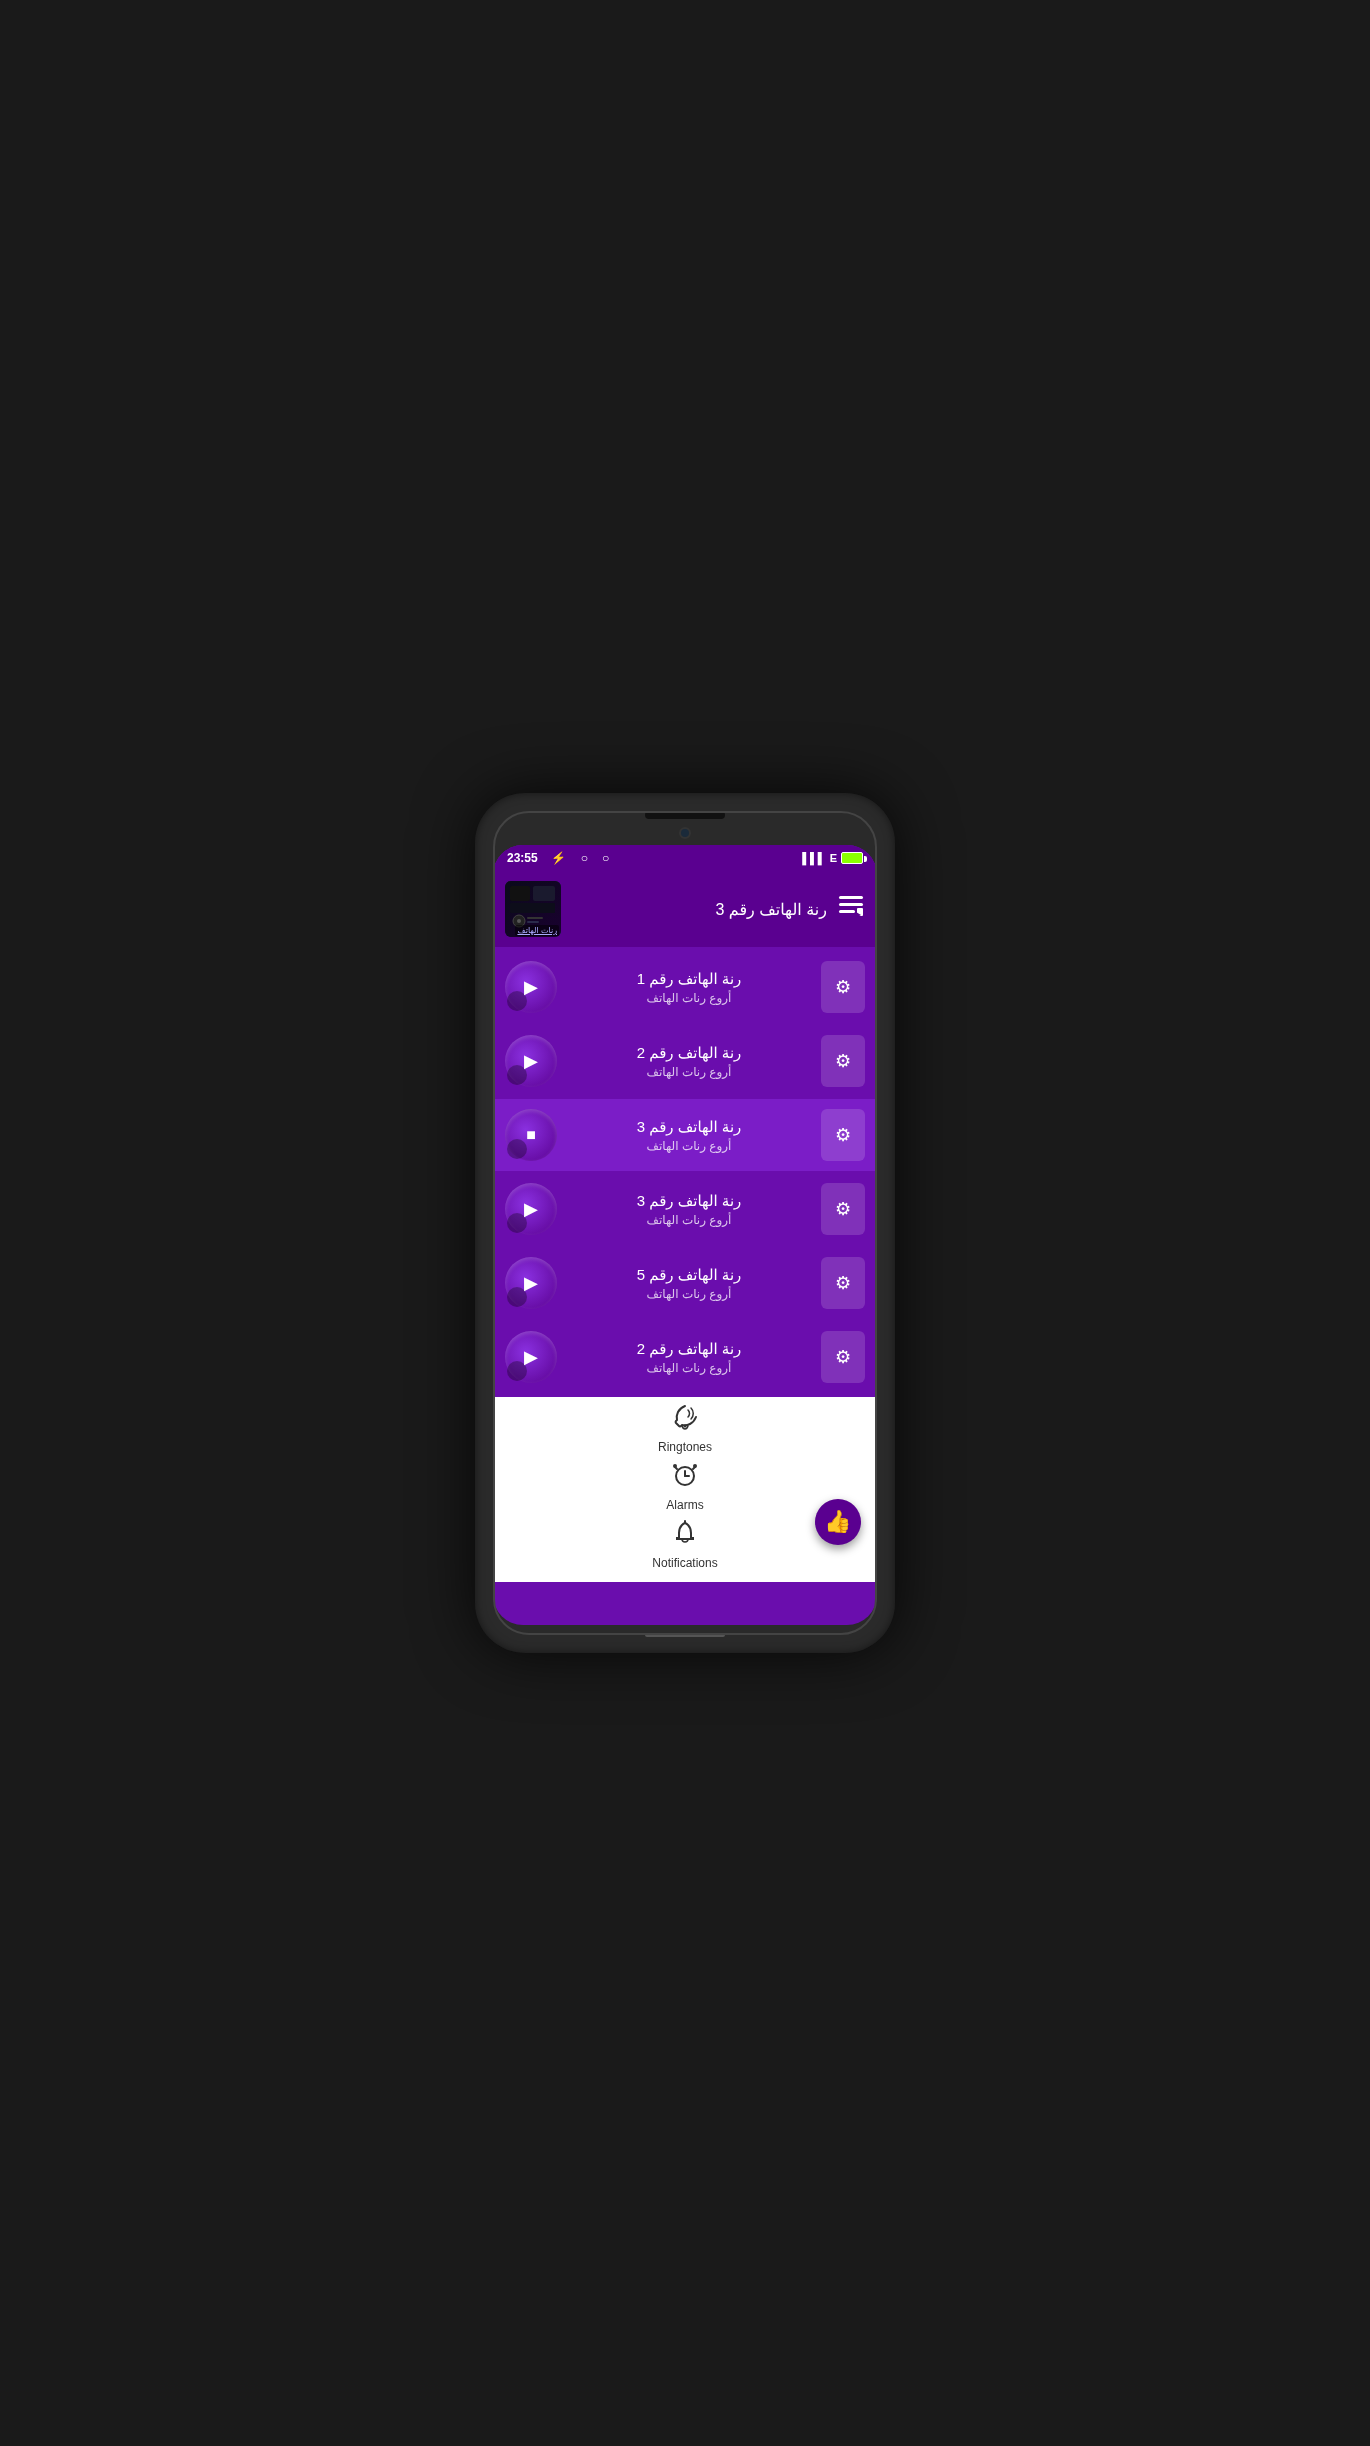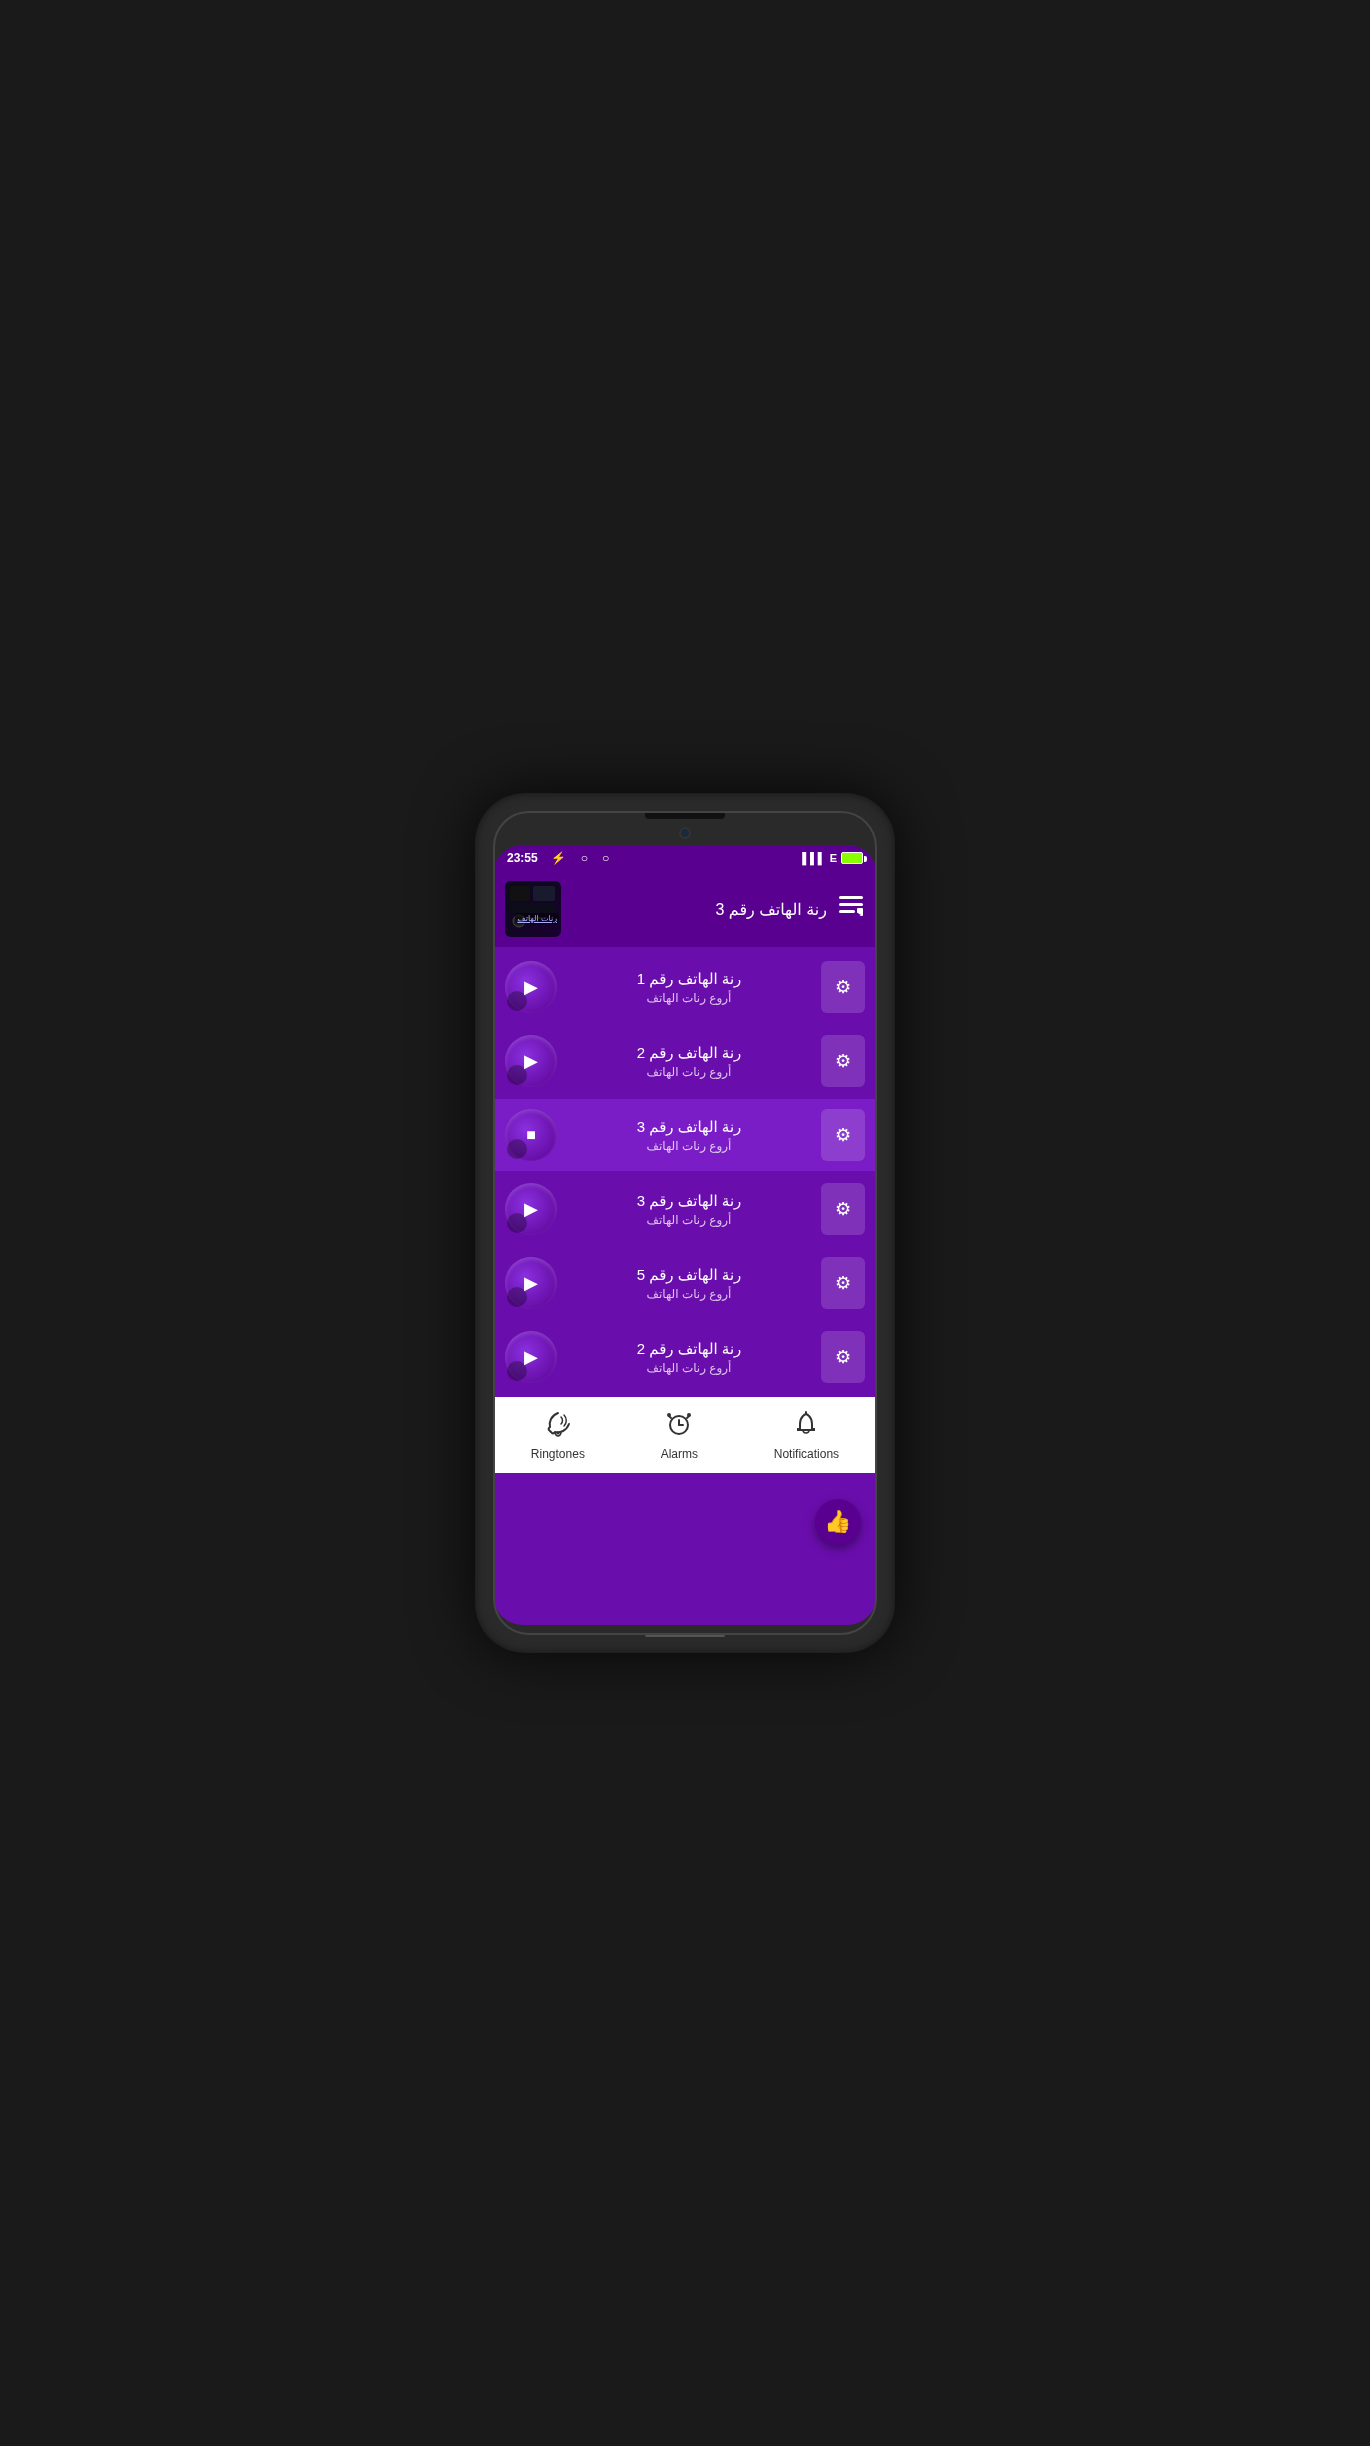--- a/index.html
+++ b/index.html
@@ -118,21 +118,21 @@
       align-items: center;
       justify-content: center;
       font-size: 20px;
       flex-shrink: 0;
       overflow: hidden;
       position: relative;
     }
 
     .album-art-text {
       position: absolute;
-      bottom: 13px;
+      bottom: 1px;
       right: 2px;
       font-size: 8px;
       color: #aaf;
       background: rgba(0,0,0,0.5);
       padding: 1px 2px;
       border-radius: 2px;
       direction: rtl;
       text-decoration: underline;
     }
 
@@ -301,22 +301,23 @@
       font-size: 18px;
       cursor: pointer;
     }
 
     
     .bottom-nav {
       background: white;
       display: flex;
       justify-content: space-around;
       align-items: center;
-      padding: 10px 0 8px;
-      flex-shrink: 0;
+      padding: 3px 0 8px;
+      flex-shrink: 0;
+      flex-direction: column;
     }
 
     .nav-item {
       display: flex;
       flex-direction: column;
       align-items: center;
       gap: 4px;
       cursor: pointer;
       padding: 4px 20px;
     }

